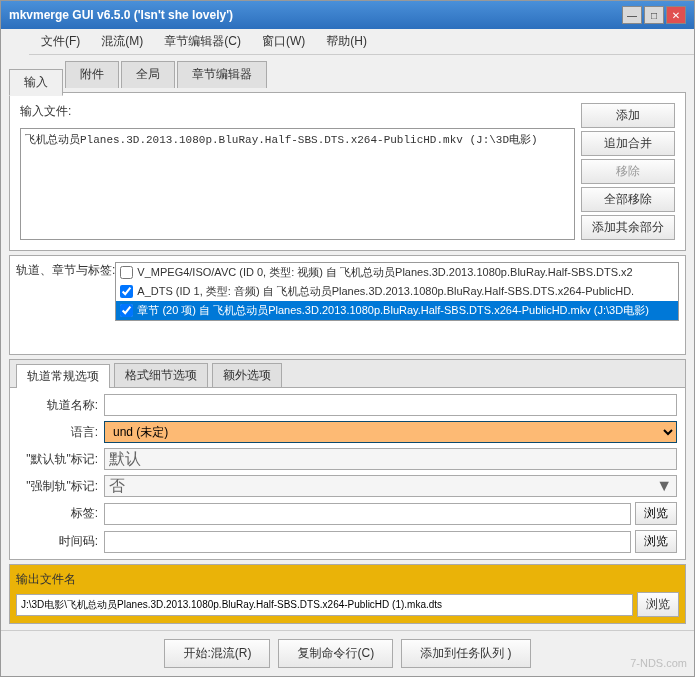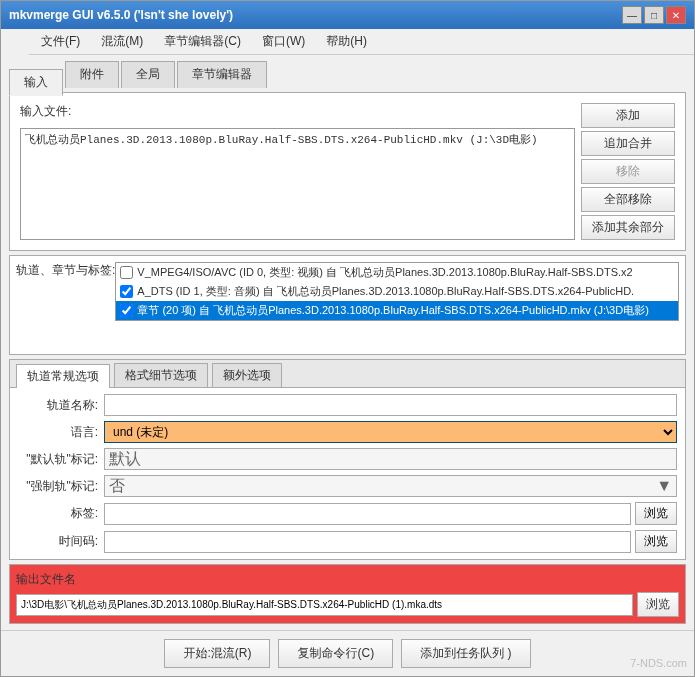--- a/index.html
+++ b/index.html
@@ -278,21 +278,21 @@
       padding: 2px 8px;
       background: linear-gradient(to bottom, #fdfdfd, #e8e8e8);
       border: 1px solid #aaa;
       cursor: pointer;
       font-size: 12px;
       min-width: 40px;
     }
 
     .output-section {
       border: 1px solid #aaa;
-      background: #ef4444;
+      background: #eab308;
       padding: 6px;
       flex-shrink: 0;
     }
     .output-row {
       display: flex;
       align-items: center;
       gap: 4px;
     }
     .output-input {
       flex: 1;

